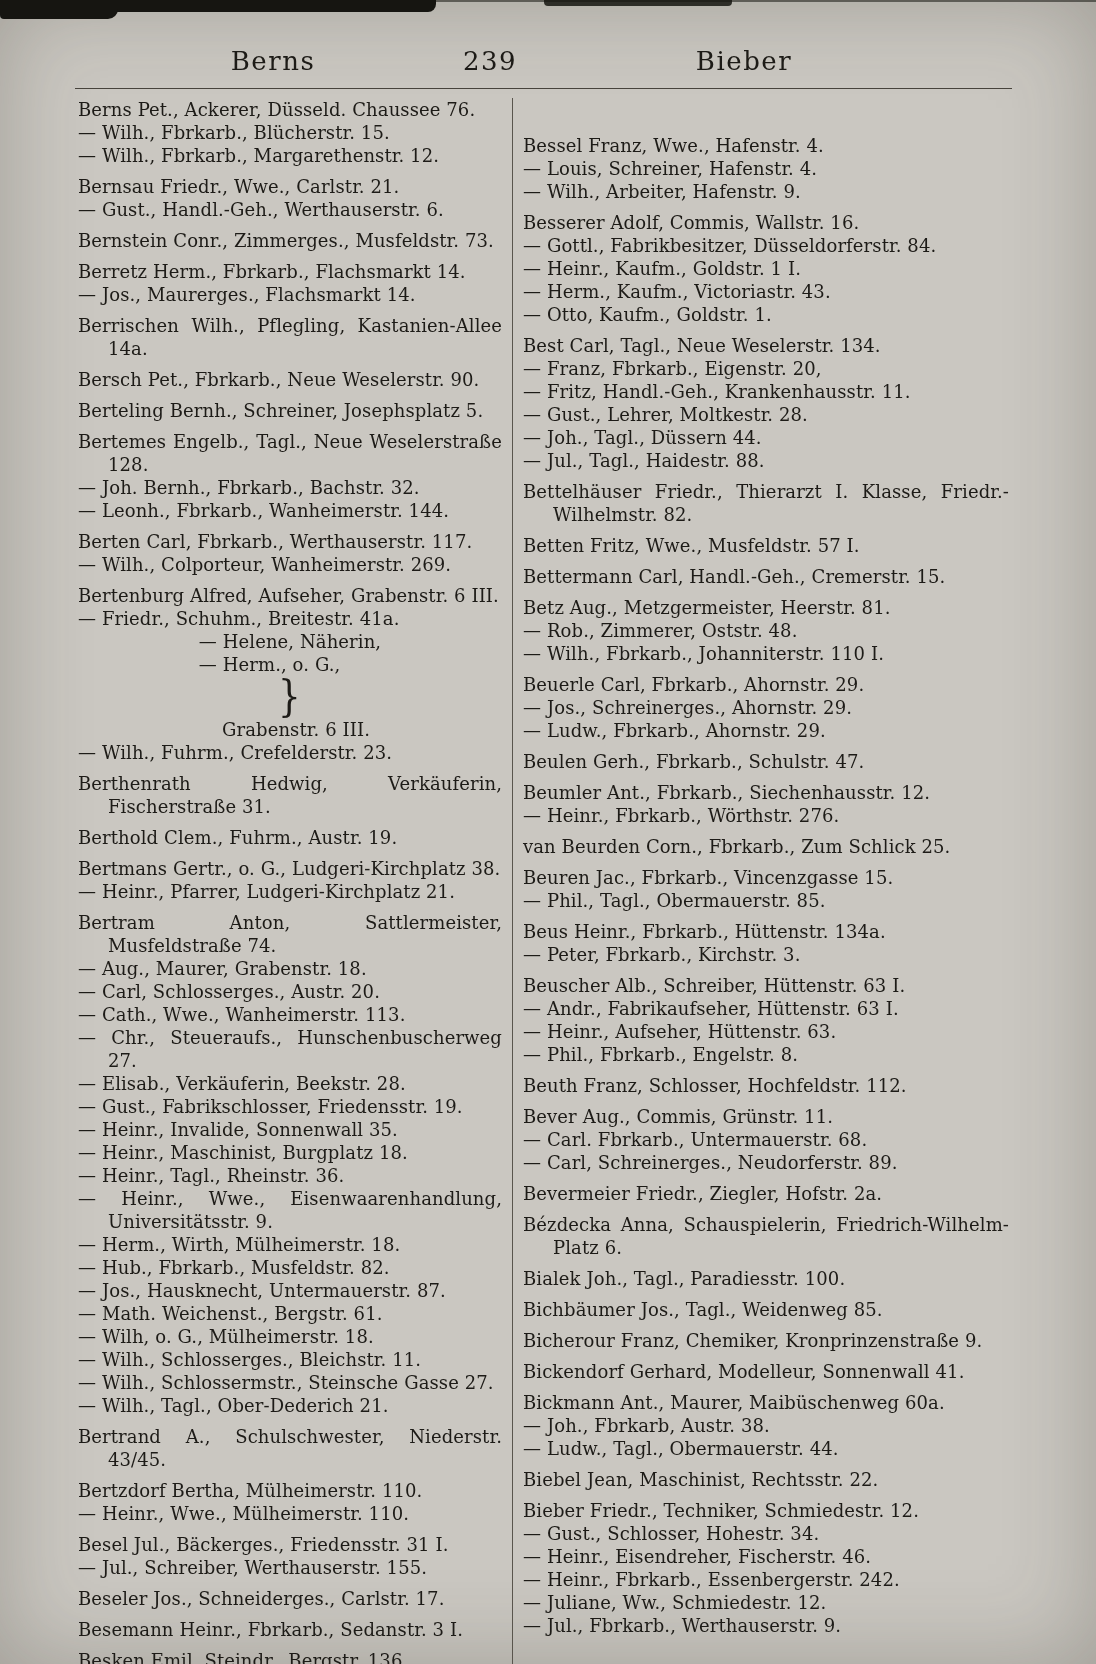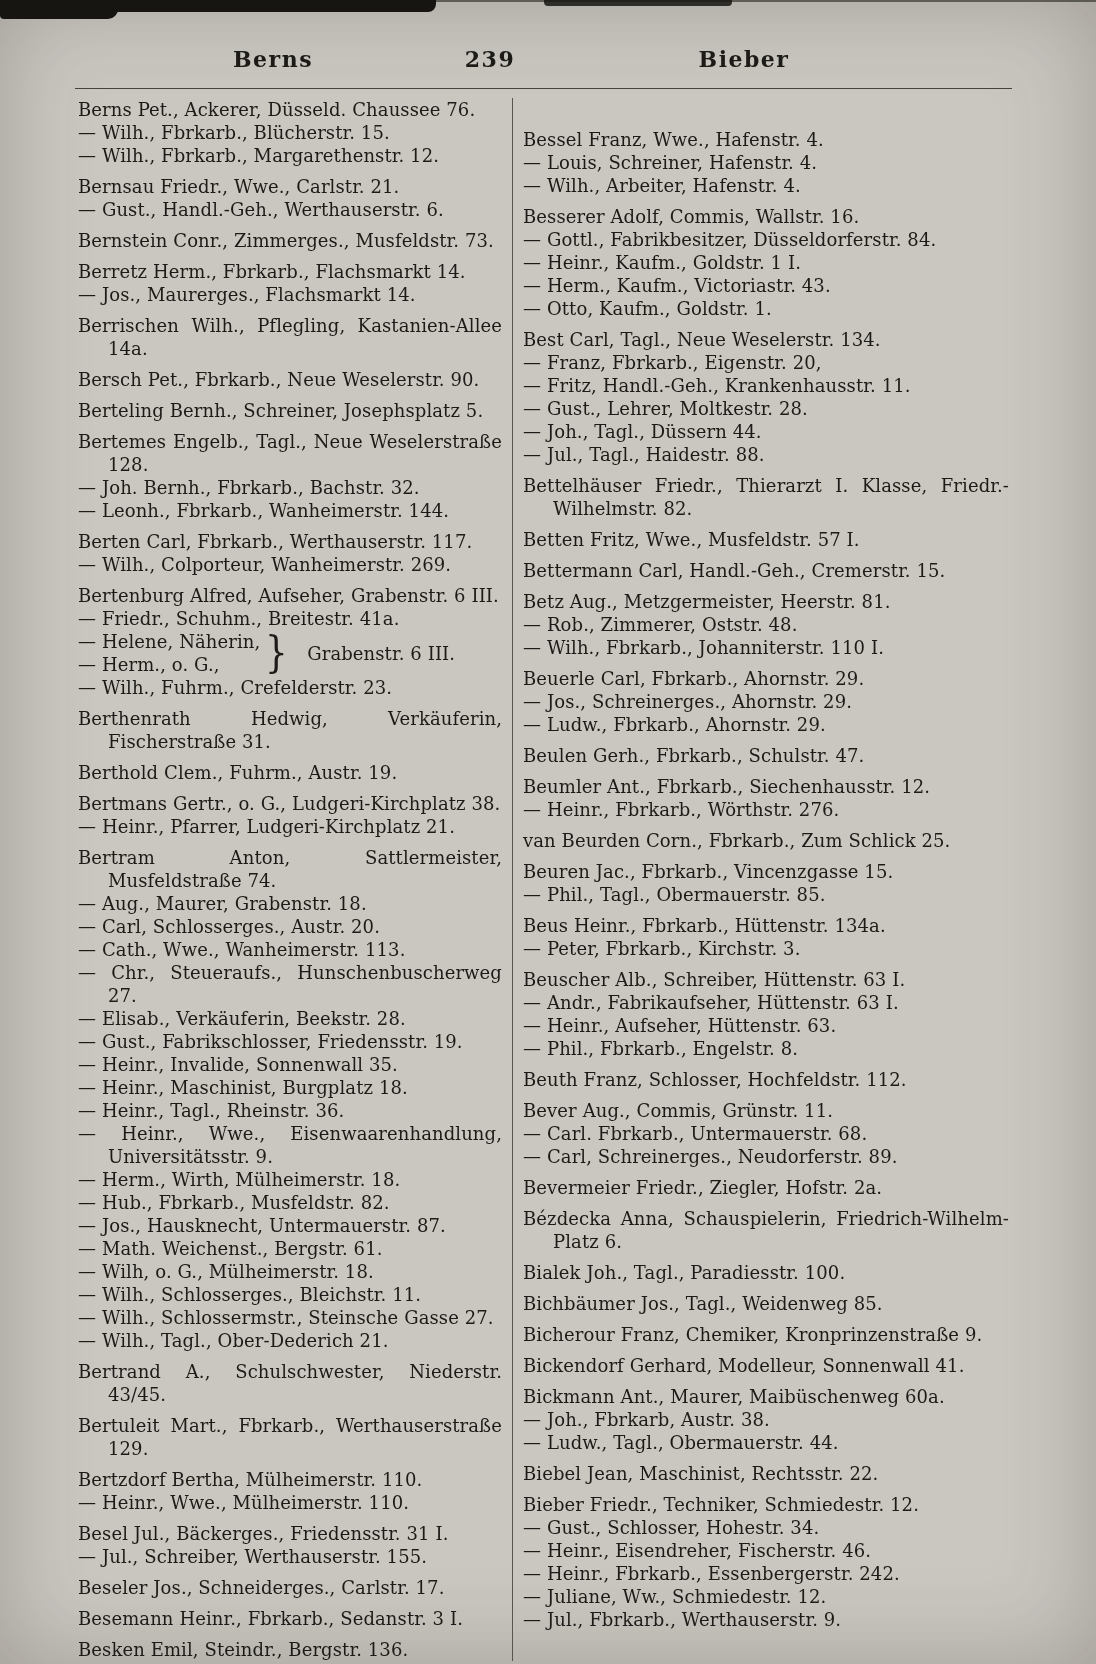--- a/index.html
+++ b/index.html
@@ -16,21 +16,21 @@
   }
 
   
   .artifact { position:absolute; background:#161511; }
   .art-top-left  { top:0; left:0;   width:436px; height:12px; border-radius:0 0 8px 3px; }
   .art-corner    { top:0; left:0;   width:118px; height:19px; border-radius:0 0 10px 4px; }
   .art-top-mid   { top:0; left:544px; width:188px; height:6px; opacity:.85; border-radius:0 0 4px 4px; }
   .art-top-hair  { top:0; left:0;   width:100%;  height:2px; opacity:.55; }
 
   .header { position:absolute; top:46px; left:78px; width:932px; height:36px; }
-  .header .ht { position:absolute; top:0; font-weight:bold; font-size:22px; letter-spacing:1.5px; }
+  .header .ht { position:absolute; top:0; font-weight:normal; font-size:26px; letter-spacing:1.5px; }
   .h-left  { left:0;    width:390px; text-align:center; }
   .h-num   { left:312px; width:200px; text-align:center; font-weight:normal; font-size:22px; letter-spacing:2px; top:3px; }
   .h-right { left:446px; width:440px; text-align:center; }
 
   .header-rule {
     position:absolute; top:88px; left:75px; width:937px; height:1px;
     background:#47433c;
   }
 
   .content {
@@ -43,21 +43,21 @@
   .divider { width:1px; align-self:stretch; background:#59554d; margin:0 10px; }
 
   .entry {
     text-align:justify;
     padding-left:30px;
     text-indent:-30px;
   }
   .new-surname { margin-top:8px; }
   .col > :first-child { margin-top:0; }
 
-  .brace-group { display:flex; align-items:center; }
+  .brace-group { display:flex; align-items:center;flex-direction:column; }
   .brace-lines div { white-space:nowrap; }
   .brace-char {
     font-size:42px; line-height:1; margin:0 5px 0 3px;
     transform:scaleX(.85); display:inline-block;
   }
   .brace-addr { white-space:nowrap;margin-left:12px; }
 </style>
 </head>
 <body>
 
@@ -122,34 +122,33 @@
         <p class="entry">— Heinr., Wwe., Eisenwaarenhandlung, Universitätsstr. 9.</p>
         <p class="entry">— Herm., Wirth, Mülheimerstr. 18.</p>
         <p class="entry">— Hub., Fbrkarb., Musfeldstr. 82.</p>
         <p class="entry">— Jos., Hausknecht, Untermauerstr. 87.</p>
         <p class="entry">— Math. Weichenst., Bergstr. 61.</p>
         <p class="entry">— Wilh, o. G., Mülheimerstr. 18.</p>
         <p class="entry">— Wilh., Schlosserges., Bleichstr. 11.</p>
         <p class="entry">— Wilh., Schlossermstr., Steinsche Gasse 27.</p>
         <p class="entry">— Wilh., Tagl., Ober-Dederich 21.</p>
         <p class="entry new-surname">Bertrand A., Schulschwester, Niederstr. 43/45.</p>
-        <p class="entry new-surname">Bertuleit Mart., Fbrkarb., Werthauserstraße 129.</p>
         <p class="entry new-surname">Bertzdorf Bertha, Mülheimerstr. 110.</p>
         <p class="entry">— Heinr., Wwe., Mülheimerstr. 110.</p>
         <p class="entry new-surname">Besel Jul., Bäckerges., Friedensstr. 31 I.</p>
         <p class="entry">— Jul., Schreiber, Werthauserstr. 155.</p>
         <p class="entry new-surname">Beseler Jos., Schneiderges., Carlstr. 17.</p>
         <p class="entry new-surname">Besemann Heinr., Fbrkarb., Sedanstr. 3 I.</p>
         <p class="entry new-surname">Besken Emil, Steindr., Bergstr. 136.</p>
       </div>
     <div class="divider"></div>
     <div class="col col-right">
         <p class="entry new-surname">Bessel Franz, Wwe., Hafenstr. 4.</p>
         <p class="entry">— Louis, Schreiner, Hafenstr. 4.</p>
-        <p class="entry">— Wilh., Arbeiter, Hafenstr. 4.</p>
+        <p class="entry">— Wilh., Arbeiter, Hafenstr. 9.</p>
         <p class="entry new-surname">Besserer Adolf, Commis, Wallstr. 16.</p>
         <p class="entry">— Gottl., Fabrikbesitzer, Düsseldorferstr. 84.</p>
         <p class="entry">— Heinr., Kaufm., Goldstr. 1 I.</p>
         <p class="entry">— Herm., Kaufm., Victoriastr. 43.</p>
         <p class="entry">— Otto, Kaufm., Goldstr. 1.</p>
         <p class="entry new-surname">Best Carl, Tagl., Neue Weselerstr. 134.</p>
         <p class="entry">— Franz, Fbrkarb., Eigenstr. 20,</p>
         <p class="entry">— Fritz, Handl.-Geh., Krankenhausstr. 11.</p>
         <p class="entry">— Gust., Lehrer, Moltkestr. 28.</p>
         <p class="entry">— Joh., Tagl., Düssern 44.</p>

